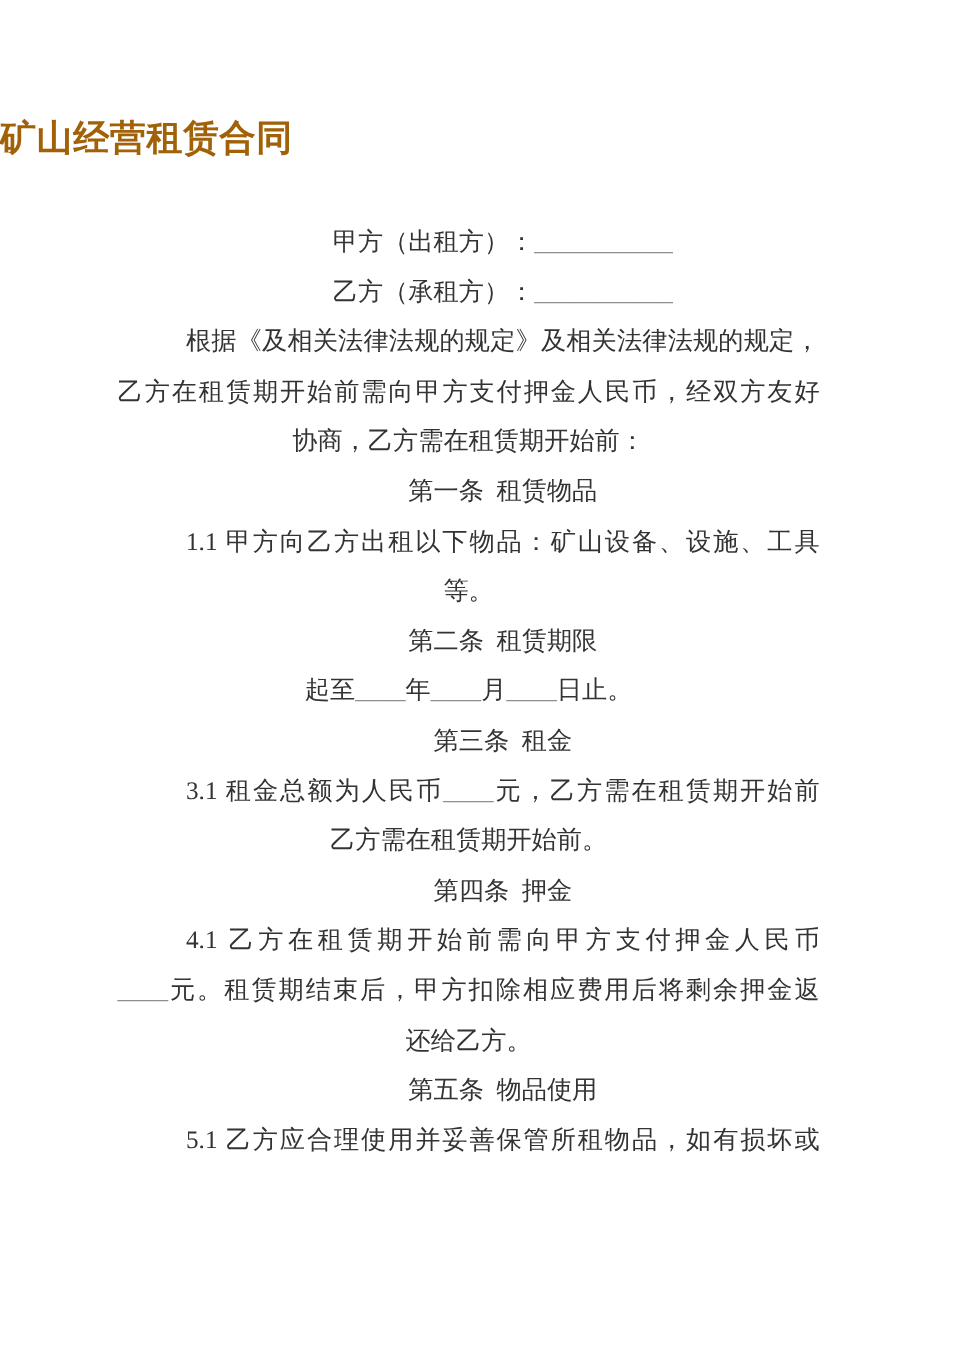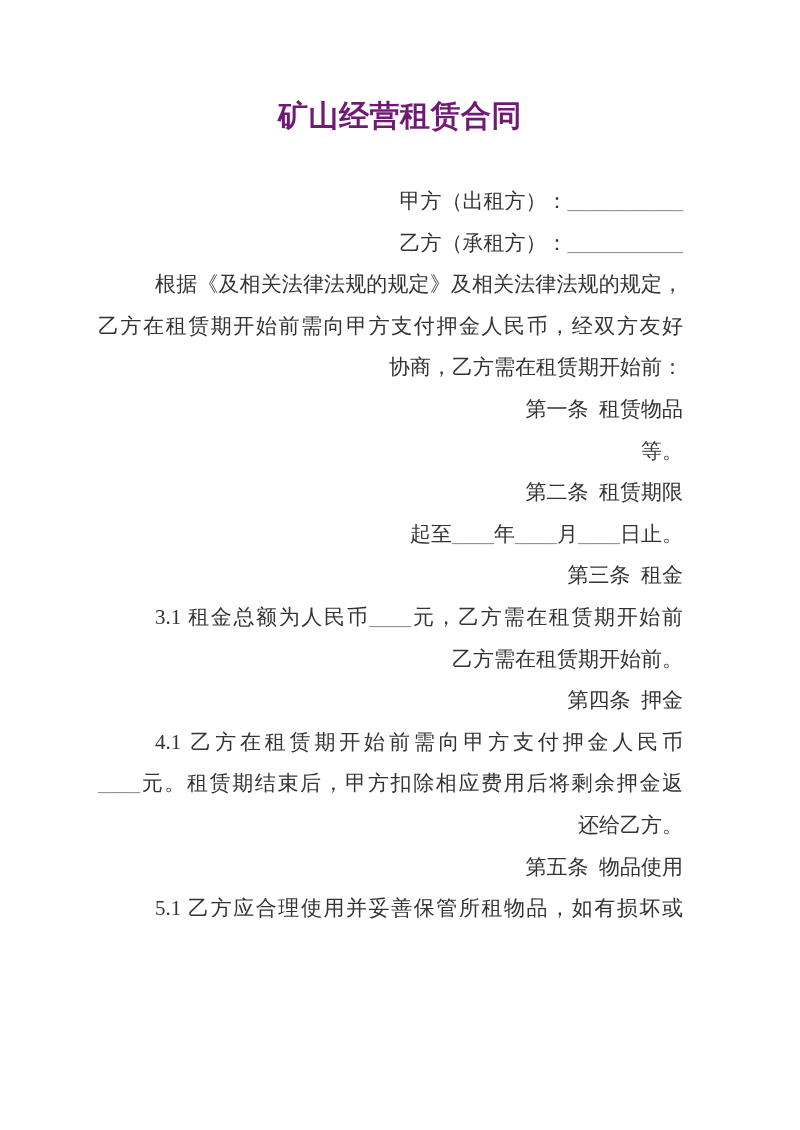--- a/index.html
+++ b/index.html
@@ -15,32 +15,32 @@
     width: 800px;
     height: 1130px;
     background: #ffffff;
   }
   .title {
     margin: 0;
     padding-top: 96px;
     font-size: 30px;
     line-height: 40px;
     font-weight: 700;
-    text-align: center;
-    color: #701a75;
+    text-align: left;
+    color: #a16207;
     letter-spacing: 0.5px;
   }
   .content {
     margin-top: 45px;
     padding: 0 117px 0 98px;
     font-size: 21px;
   }
   .line {
     line-height: 41.6px;
-    text-align: right;
+    text-align: center;
     min-height: 41.6px;
   }
   .line.indent { text-indent: 57px; }
   .line.justify {
     text-align: justify;
     text-align-last: justify;
     text-justify: inter-character;
     text-justify: distribute;
   }
   .blank {
@@ -52,20 +52,21 @@
 
 <div class="page">
   <h1 class="title">矿山经营租赁合同</h1>
   <div class="content" id="doc-body">
       <div class="line indent">甲方（出租方）：<span class="blank">___________</span></div>
       <div class="line indent">乙方（承租方）：<span class="blank">___________</span></div>
       <div class="line indent justify">根据《及相关法律法规的规定》及相关法律法规的规定，</div>
       <div class="line justify">乙方在租赁期开始前需向甲方支付押金人民币，经双方友好</div>
       <div class="line">协商，乙方需在租赁期开始前：</div>
       <div class="line indent">第一条&nbsp;&nbsp;租赁物品</div>
+      <div class="line indent justify">1.1&nbsp;甲方向乙方出租以下物品：矿山设备、设施、工具</div>
       <div class="line">等。</div>
       <div class="line indent">第二条&nbsp;&nbsp;租赁期限</div>
       <div class="line">起至<span class="blank">____</span>年<span class="blank">____</span>月<span class="blank">____</span>日止。</div>
       <div class="line indent">第三条&nbsp;&nbsp;租金</div>
       <div class="line indent justify">3.1&nbsp;租金总额为人民币<span class="blank">____</span>元，乙方需在租赁期开始前</div>
       <div class="line">乙方需在租赁期开始前。</div>
       <div class="line indent">第四条&nbsp;&nbsp;押金</div>
       <div class="line indent justify">4.1&nbsp;乙方在租赁期开始前需向甲方支付押金人民币</div>
       <div class="line justify"><span class="blank">____</span>元。租赁期结束后，甲方扣除相应费用后将剩余押金返</div>
       <div class="line">还给乙方。</div>

